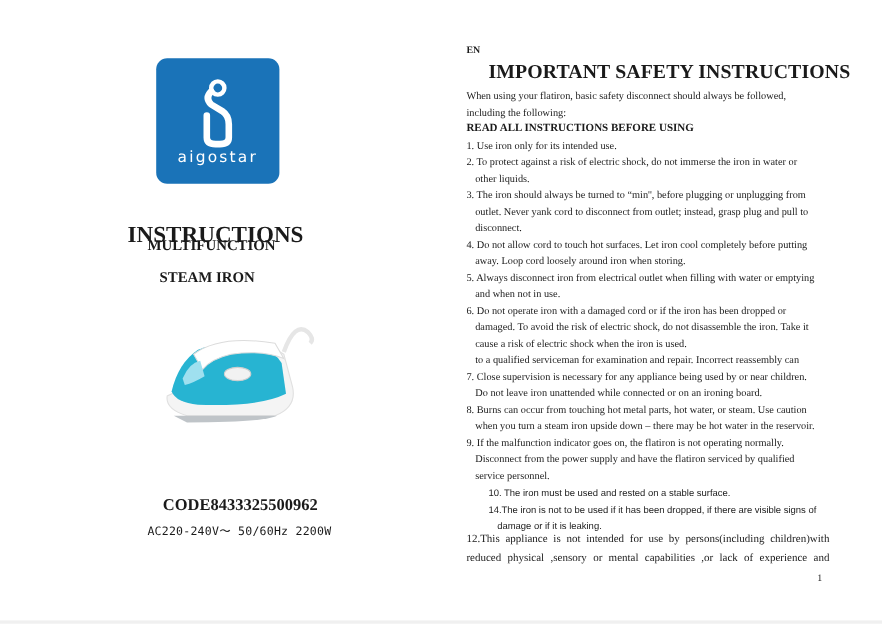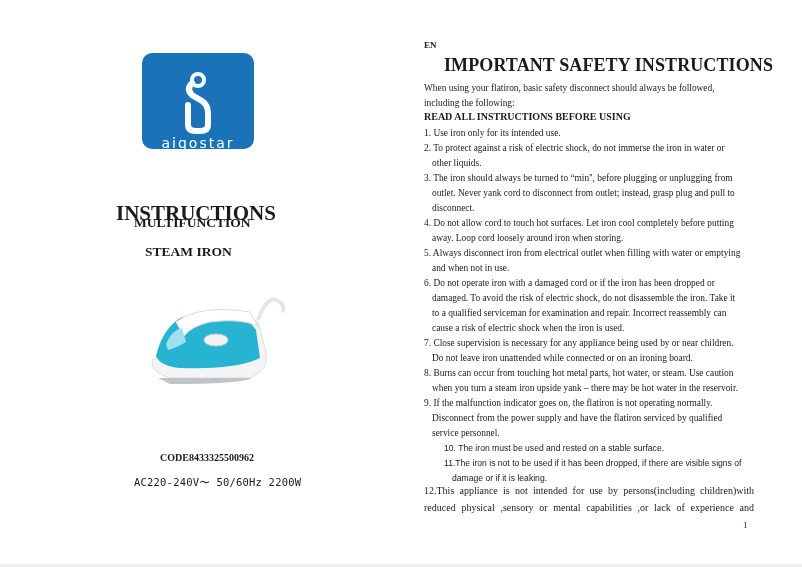--- a/index.html
+++ b/index.html
@@ -5,37 +5,37 @@
   html, body { margin: 0; padding: 0; }
   body {
     width: 802px; height: 567px; position: relative; overflow: hidden;
     background: #ffffff; color: #1a1a1a;
     font-family: "Liberation Serif", serif;
   }
   .bottom-rule { position: absolute; left: 0; right: 0; top: 564px; height: 3px; background: #f0f0f0; }
 
   
   .logo {
-    position: absolute; left: 142px; top: 53px; width: 112px; height: 96px;
+    position: absolute; left: 142px; top: 53px; width: 112px; height: 114px;
     background: #1a73b8; border-radius: 10px;
   }
   .logo svg { position: absolute; left: 0; top: 0; }
   .logo-text {
     position: absolute; left: 0; width: 112px; top: 82px; text-align: center;
     color: #fff; font-family: "DejaVu Sans", sans-serif; font-size: 14px; letter-spacing: 2px;
   }
   .cover-title {
     position: absolute; left: 116px; top: 180px; font-size: 21px; font-weight: bold; letter-spacing: 0px; margin-top: 21px;
   }
   .cover-sub1 { position: absolute; left: 134px; top: 215px; font-size: 13.5px; font-weight: bold; }
   .cover-sub2 { position: absolute; left: 145px; top: 244px; font-size: 13.5px; font-weight: bold; }
 
   .iron { position: absolute; left: 140px; top: 282px; width: 150px; height: 108px; }
 
-  .code { position: absolute; left: 160px; top: 452px; font-size: 10px; font-weight: bold; }
+  .code { position: absolute; left: 148px; top: 452px; font-size: 15px; font-weight: bold; }
   .rating {
     position: absolute; left: 134px; top: 476px; font-size: 10.5px;
     font-family: "DejaVu Sans Mono", monospace; letter-spacing: 0.2px;
   }
 
   
   .lang { position: absolute; left: 424px; top: 40px; font-size: 9px; font-weight: bold; text-align: center; }
   .heading { position: absolute; left: 444px; top: 55px; font-size: 18px; font-weight: bold; letter-spacing: 0.1px; }
   .intro { position: absolute; left: 424px; top: 81px; width: 330px; font-size: 9.4px; line-height: 15px; }
   .read-all { position: absolute; left: 424px; top: 111px; font-size: 10px; font-weight: bold; }
@@ -111,41 +111,41 @@
     <div>4. Do not allow cord to touch hot surfaces. Let iron cool completely before putting</div>
     <div class="cont">away. Loop cord loosely around iron when storing.</div>
   </div>
   <div class="item">
     <div>5. Always disconnect iron from electrical outlet when filling with water or emptying</div>
     <div class="cont">and when not in use.</div>
   </div>
   <div class="item">
     <div>6. Do not operate iron with a damaged cord or if the iron has been dropped or</div>
     <div class="cont">damaged. To avoid the risk of electric shock, do not disassemble the iron. Take it</div>
+    <div class="cont">cause a risk of electric shock when the iron is used.</div>
     <div class="cont">to a qualified serviceman for examination and repair. Incorrect reassembly can</div>
-    <div class="cont">cause a risk of electric shock when the iron is used.</div>
   </div>
   <div class="item">
     <div>7. Close supervision is necessary for any appliance being used by or near children.</div>
     <div class="cont">Do not leave iron unattended while connected or on an ironing board.</div>
   </div>
   <div class="item">
     <div>8. Burns can occur from touching hot metal parts, hot water, or steam. Use caution</div>
-    <div class="cont">when you turn a steam iron upside yank – there may be hot water in the reservoir.</div>
+    <div class="cont">when you turn a steam iron upside down – there may be hot water in the reservoir.</div>
   </div>
   <div class="item">
     <div>9. If the malfunction indicator goes on, the flatiron is not operating normally.</div>
     <div class="cont">Disconnect from the power supply and have the flatiron serviced by qualified</div>
     <div class="cont">service personnel.</div>
   </div>
   <div class="item sans">
     <div>10. The iron must be used and rested on a stable surface.</div>
   </div>
   <div class="item sans">
-    <div>11.The iron is not to be used if it has been dropped, if there are visible signs of</div>
+    <div>14.The iron is not to be used if it has been dropped, if there are visible signs of</div>
     <div class="cont">damage or if it is leaking.</div>
   </div>
 </div>
 
 <div class="justified">
   <div>12.This appliance is not intended for use by persons(including children)with</div>
   <div>reduced physical ,sensory or mental capabilities ,or lack of experience and</div>
 </div>
 
 <div class="page-num">1</div>

